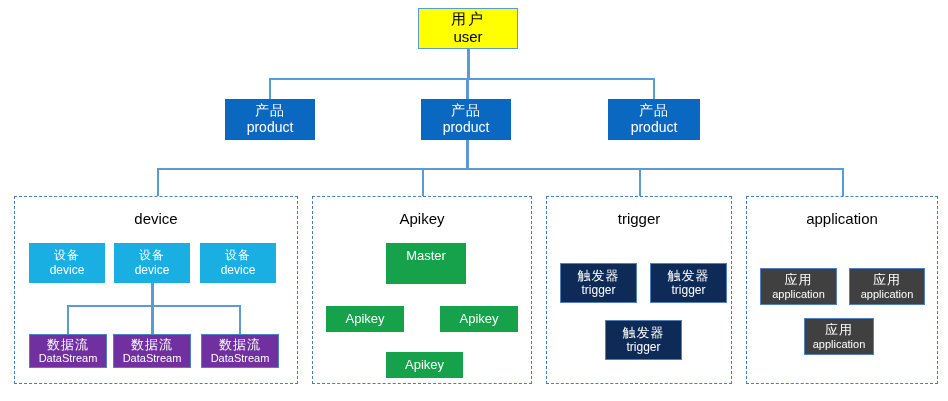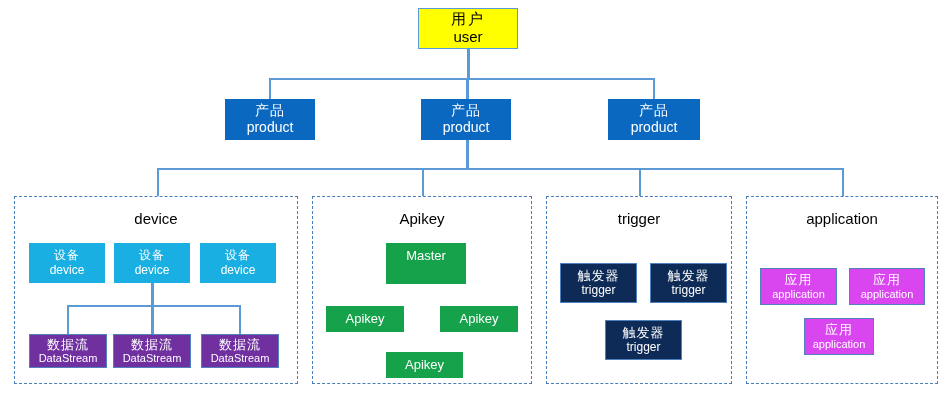--- a/index.html
+++ b/index.html
@@ -49,21 +49,21 @@
   .n-apikey{background:#15A24A;border:1px solid #15A24A;color:#ffffff;}
   .n-apikey .en{font-size:13px;}
   .n-apikey.two .en{font-size:13px;margin-top:36px;}
 
   
   .n-trigger{background:#0E2A56;border:1px solid #4F81BD;color:#ffffff;}
   .n-trigger .cn{font-size:13px;letter-spacing:1px;}
   .n-trigger .en{font-size:12px;margin-top:1px;}
 
   
-  .n-application{background:#d946ef;border:1px solid #4F81BD;color:#ffffff;}
+  .n-application{background:#404040;border:1px solid #4F81BD;color:#ffffff;}
   .n-application .cn{font-size:13px;letter-spacing:1px;}
   .n-application .en{font-size:11px;margin-top:1px;}
 
   
   .panel{
     position:absolute;
     box-sizing:border-box;
     border:1px dashed #4A7EBB;
     background:transparent;
   }

